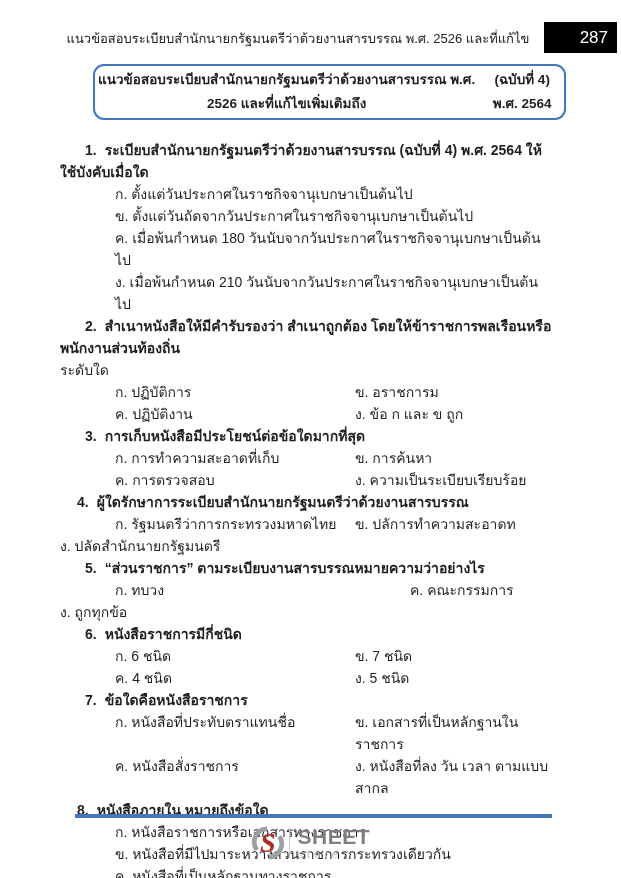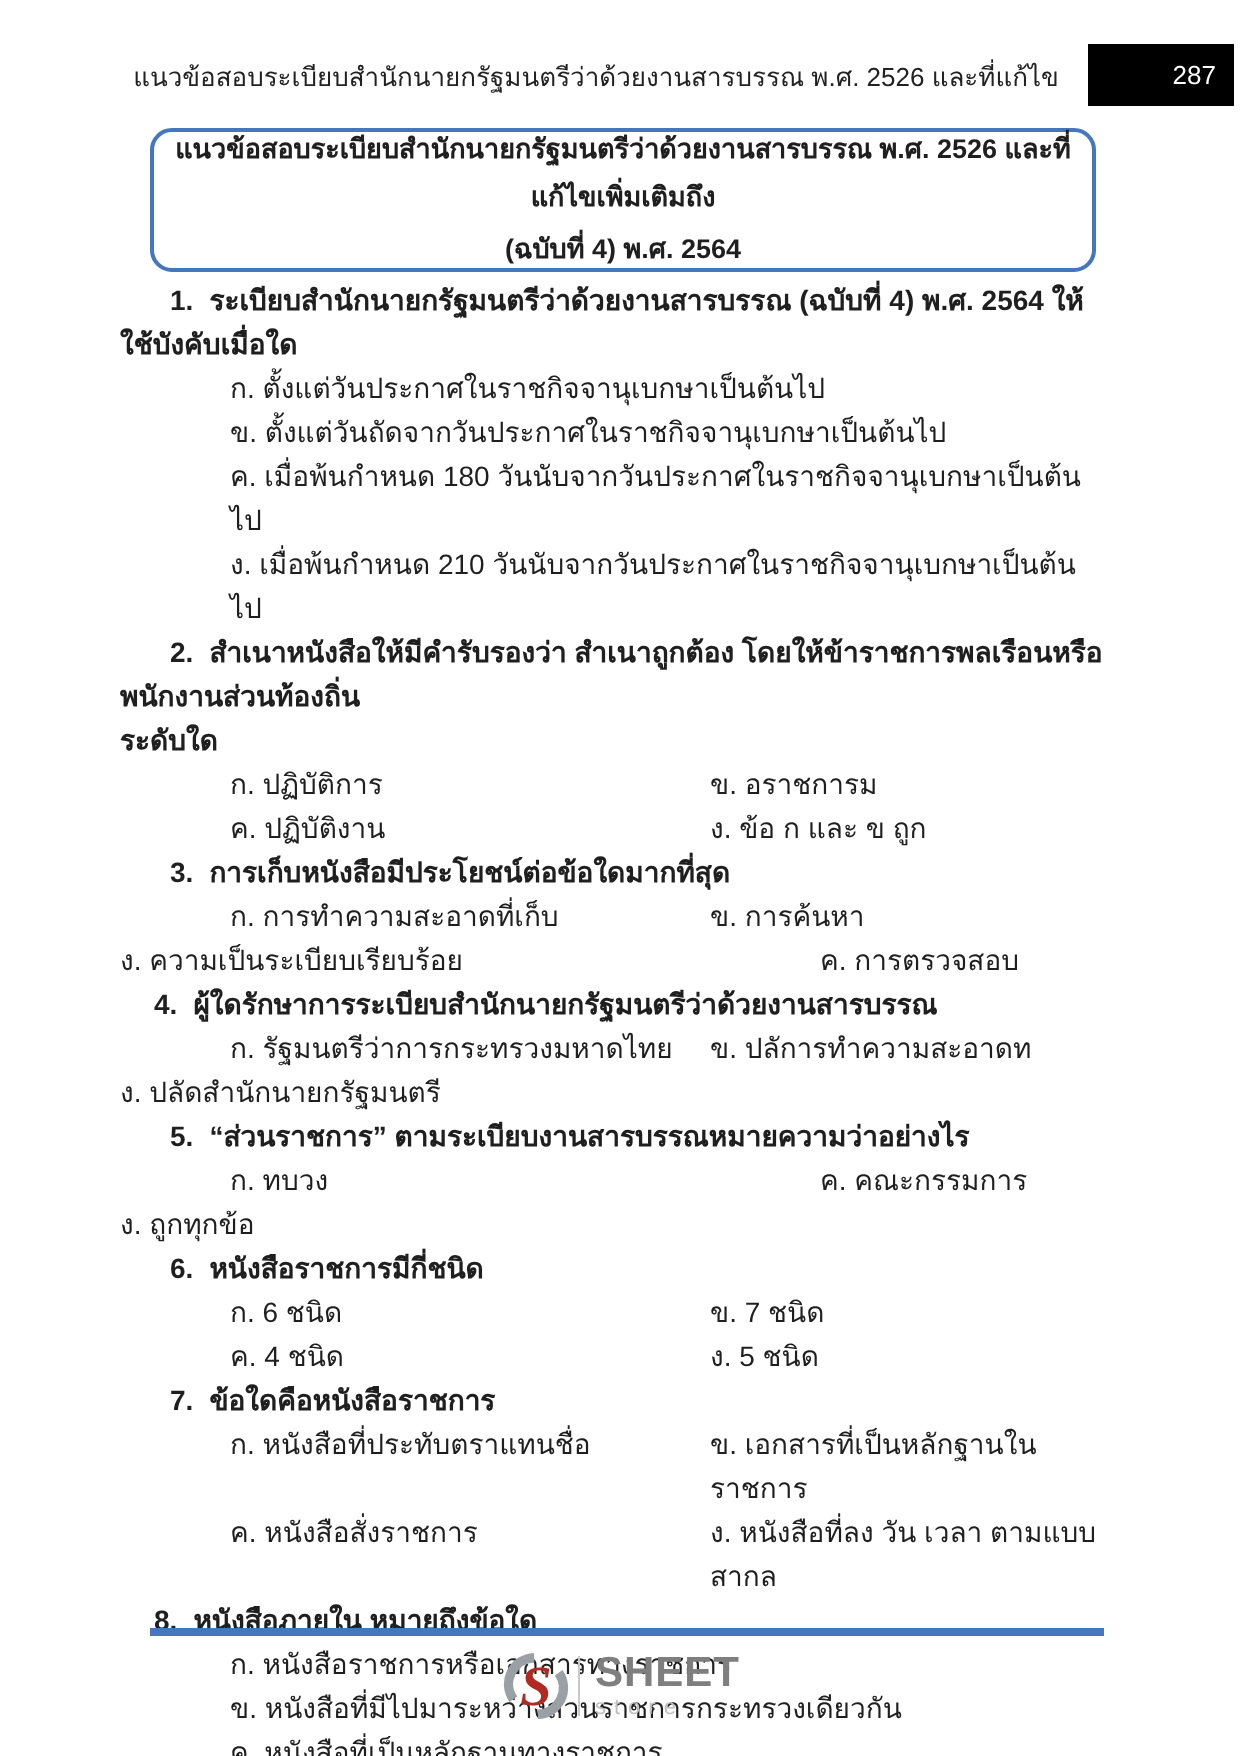--- a/index.html
+++ b/index.html
@@ -17,38 +17,38 @@
   .header { position: absolute; top: 22px; left: 0; right: 0; height: 32px; }
   .header-title {
     position: absolute; left: 60px; right: 85px; top: 6px;
     text-align: center; font-size: 13px; color: #222;
     white-space: nowrap;
   }
   .page-number-box {
     position: absolute; right: 4px; top: 0; width: 73px; height: 31px;
     background: #000000; color: #ffffff;
     display: flex; align-items: center; justify-content: flex-end;
-    padding-right: 9px; font-size: 13px;
+    padding-right: 9px; font-size: 17px;
   }
 
   
   .title-box {
-    position: absolute; top: 64px; left: 75px; width: 473px; height: 72px;
+    position: absolute; top: 64px; left: 93px; width: 473px; height: 56px;
     border: 2.5px solid #4577be; border-radius: 11px;
-    display: flex; flex-direction: column; align-items: center; justify-content: center;
+    display: flex; flex-direction: row; align-items: center; justify-content: center;
     gap: 2px; background: #fff;
   }
   .title-box .tline { font-weight: bold; font-size: 13.5px; line-height: 24px; text-align: center; }
 
   
   .content { position: absolute; top: 139px; left: 60px; right: 68px; }
   .q-title { font-weight: bold; font-size: 14px; line-height: 22px; }
   .q-title .q-num { display: inline-block; margin-left: 25px; margin-right: 8px; }
   .q-title.num-left .q-num { margin-left: 17px; }
-  .q-cont { font-weight: bold; font-size: 14px; line-height: 22px; }
+  .q-cont { font-weight: normal; font-size: 14px; line-height: 22px; }
   .opts-single .opt { margin-left: 55px; font-size: 14px; line-height: 22px; font-weight: normal; }
   .opts-grid {
     display: grid; grid-template-columns: 295px 1fr;
   }
   .opts-grid .opt { margin-left: 55px; font-size: 14px; line-height: 22px; font-weight: normal; }
   .opts-grid .opt.col2 { margin-left: 0; }
 
   
   .footer { position: absolute; top: 814px; left: 0; right: 0; }
   .footer-line { margin-left: 75px; margin-right: 69px; height: 4px; background: #4577be; }
@@ -103,22 +103,22 @@
       </div>
     </div>
 
     <div>
       <div class="q-title">
         <span class="q-num">3.</span><span>การเก็บหนังสือมีประโยชน์ต่อข้อใดมากที่สุด</span>
       </div>
       <div class="opts-grid">
         <div class="opt">ก. การทำความสะอาดที่เก็บ</div>
         <div class="opt col2">ข. การค้นหา</div>
+        <div class="opt">ค. การตรวจสอบ</div>
         <div class="opt col2">ง. ความเป็นระเบียบเรียบร้อย</div>
-        <div class="opt">ค. การตรวจสอบ</div>
       </div>
     </div>
 
     <div>
       <div class="q-title num-left">
         <span class="q-num">4.</span><span>ผู้ใดรักษาการระเบียบสำนักนายกรัฐมนตรีว่าด้วยงานสารบรรณ</span>
       </div>
       <div class="opts-grid">
         <div class="opt">ก. รัฐมนตรีว่าการกระทรวงมหาดไทย</div>
         <div class="opt col2">ข. ปลัการทำความสะอาดท</div>

